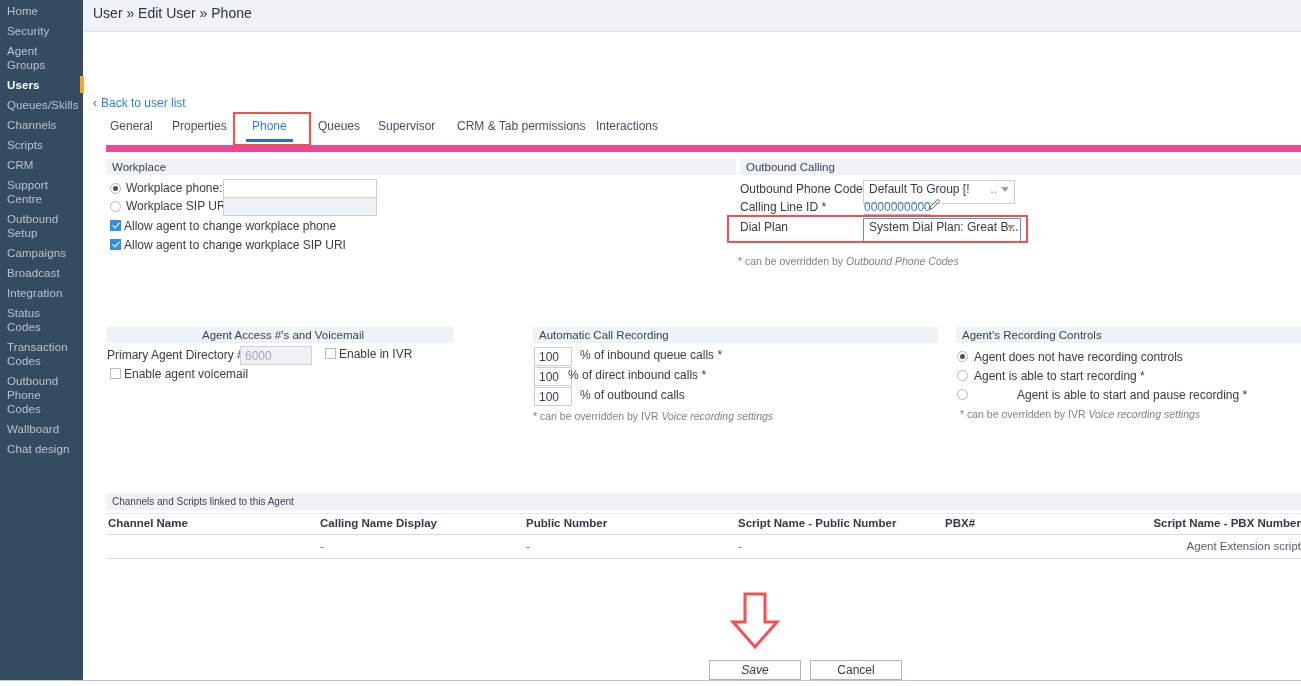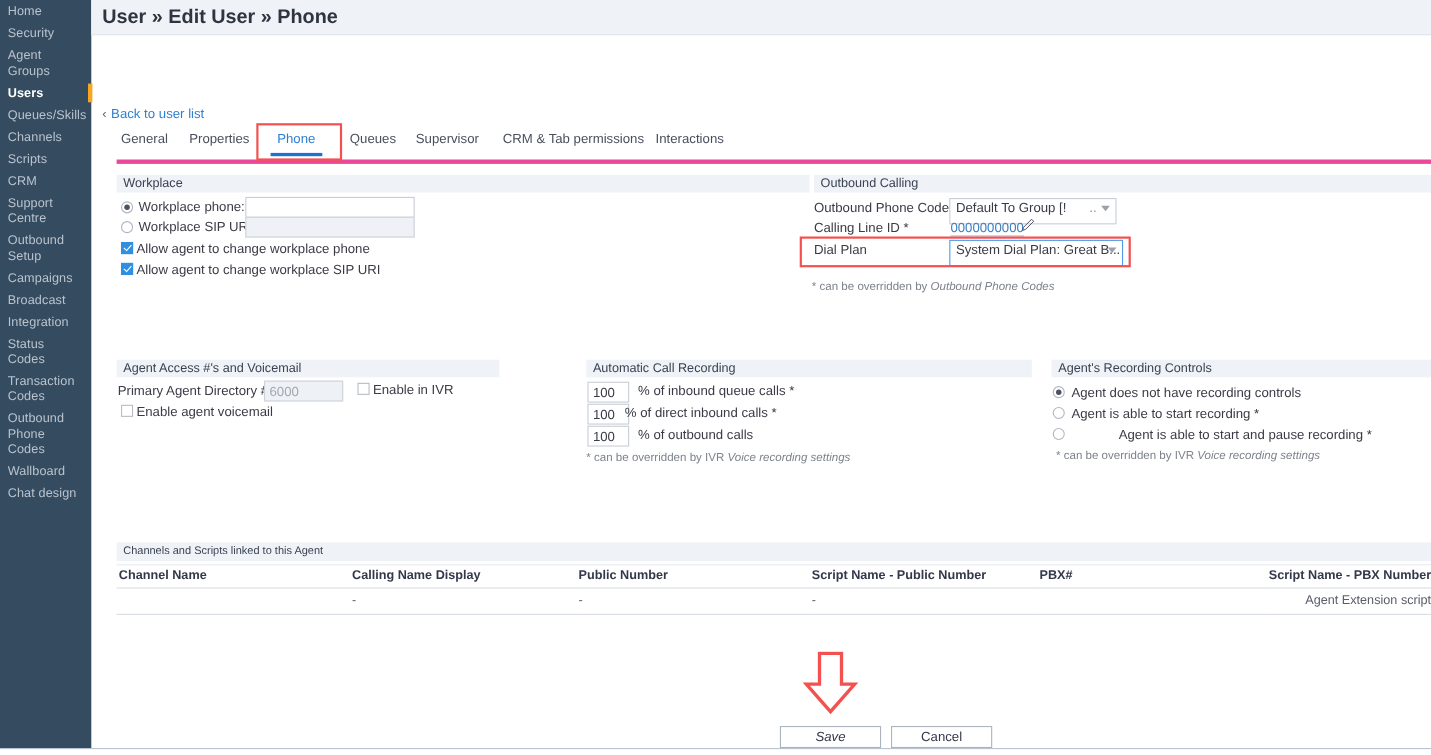--- a/index.html
+++ b/index.html
@@ -57,23 +57,23 @@
     width: 1218px;
     height: 32px;
     background: #eff2f7;
     border-bottom: 1px solid #dfe4ec;
     box-sizing: border-box;
   }
   #breadcrumb {
     position: absolute;
     left: 93px;
     top: 5px;
-    font-size: 18px;
+    font-size: 14px;
     color: #2e3440;
-    font-weight: bold;
+    font-weight: normal;
   }
 
   
   #backlink {
     position: absolute;
     left: 93px;
     top: 96px;
     font-size: 12px;
     color: #2f7fd1;
     cursor: pointer;
@@ -83,21 +83,21 @@
     margin-right: 4px;
     color: #5b6576;
     font-size: 12px;
   }
   #tabstrip {
     position: absolute;
     left: 106px;
     top: 119px;
     width: 1195px;
     height: 26px;
-    border-bottom: 4px solid #ec4899;
+    border-bottom: 7px solid #ec4899;
   }
   .tab {
     position: absolute;
     top: 0;
     font-size: 12px;
     color: #4a4f5c;
     cursor: pointer;
     white-space: nowrap;
   }
   .tab.active {
@@ -405,21 +405,21 @@
 <div class="sel focused" style="left:863px; top:218px; width:158px;">
   <span>System Dial Plan: Great B...</span>
   <span class="caret"></span>
 </div>
 <div id="dialplan-highlight"></div>
 
 <div class="note" style="left:738px; top:255px;">
   <span>* can be overridden by </span><i>Outbound Phone Codes</i>
 </div>
 
-<div class="sec-head" style="left:106px; top:327px; width:348px;"><span>Agent Access #'s and Voicemail</span></div>
+<div class="sec-head" style="left:106px; top:327px; width:348px;text-align:center;"><span>Agent Access #'s and Voicemail</span></div>
 
 <div class="lbl" style="left:107px; top:348px;">Primary Agent Directory #</div>
 <input class="tbox disabled" style="left: 240px; top: 346px; width: 72px;" value="6000">
 <div class="chk" style="left:325px; top:348px;"></div>
 <div class="lbl" style="left:339px; top:347px;">Enable in IVR</div>
 
 <div class="chk" style="left:110px; top:368px;"></div>
 <div class="lbl" style="left:124px; top:367px;">Enable agent voicemail</div>
 
 <div class="sec-head" style="left:533px; top:327px; width:405px;"><span>Automatic Call Recording</span></div>

